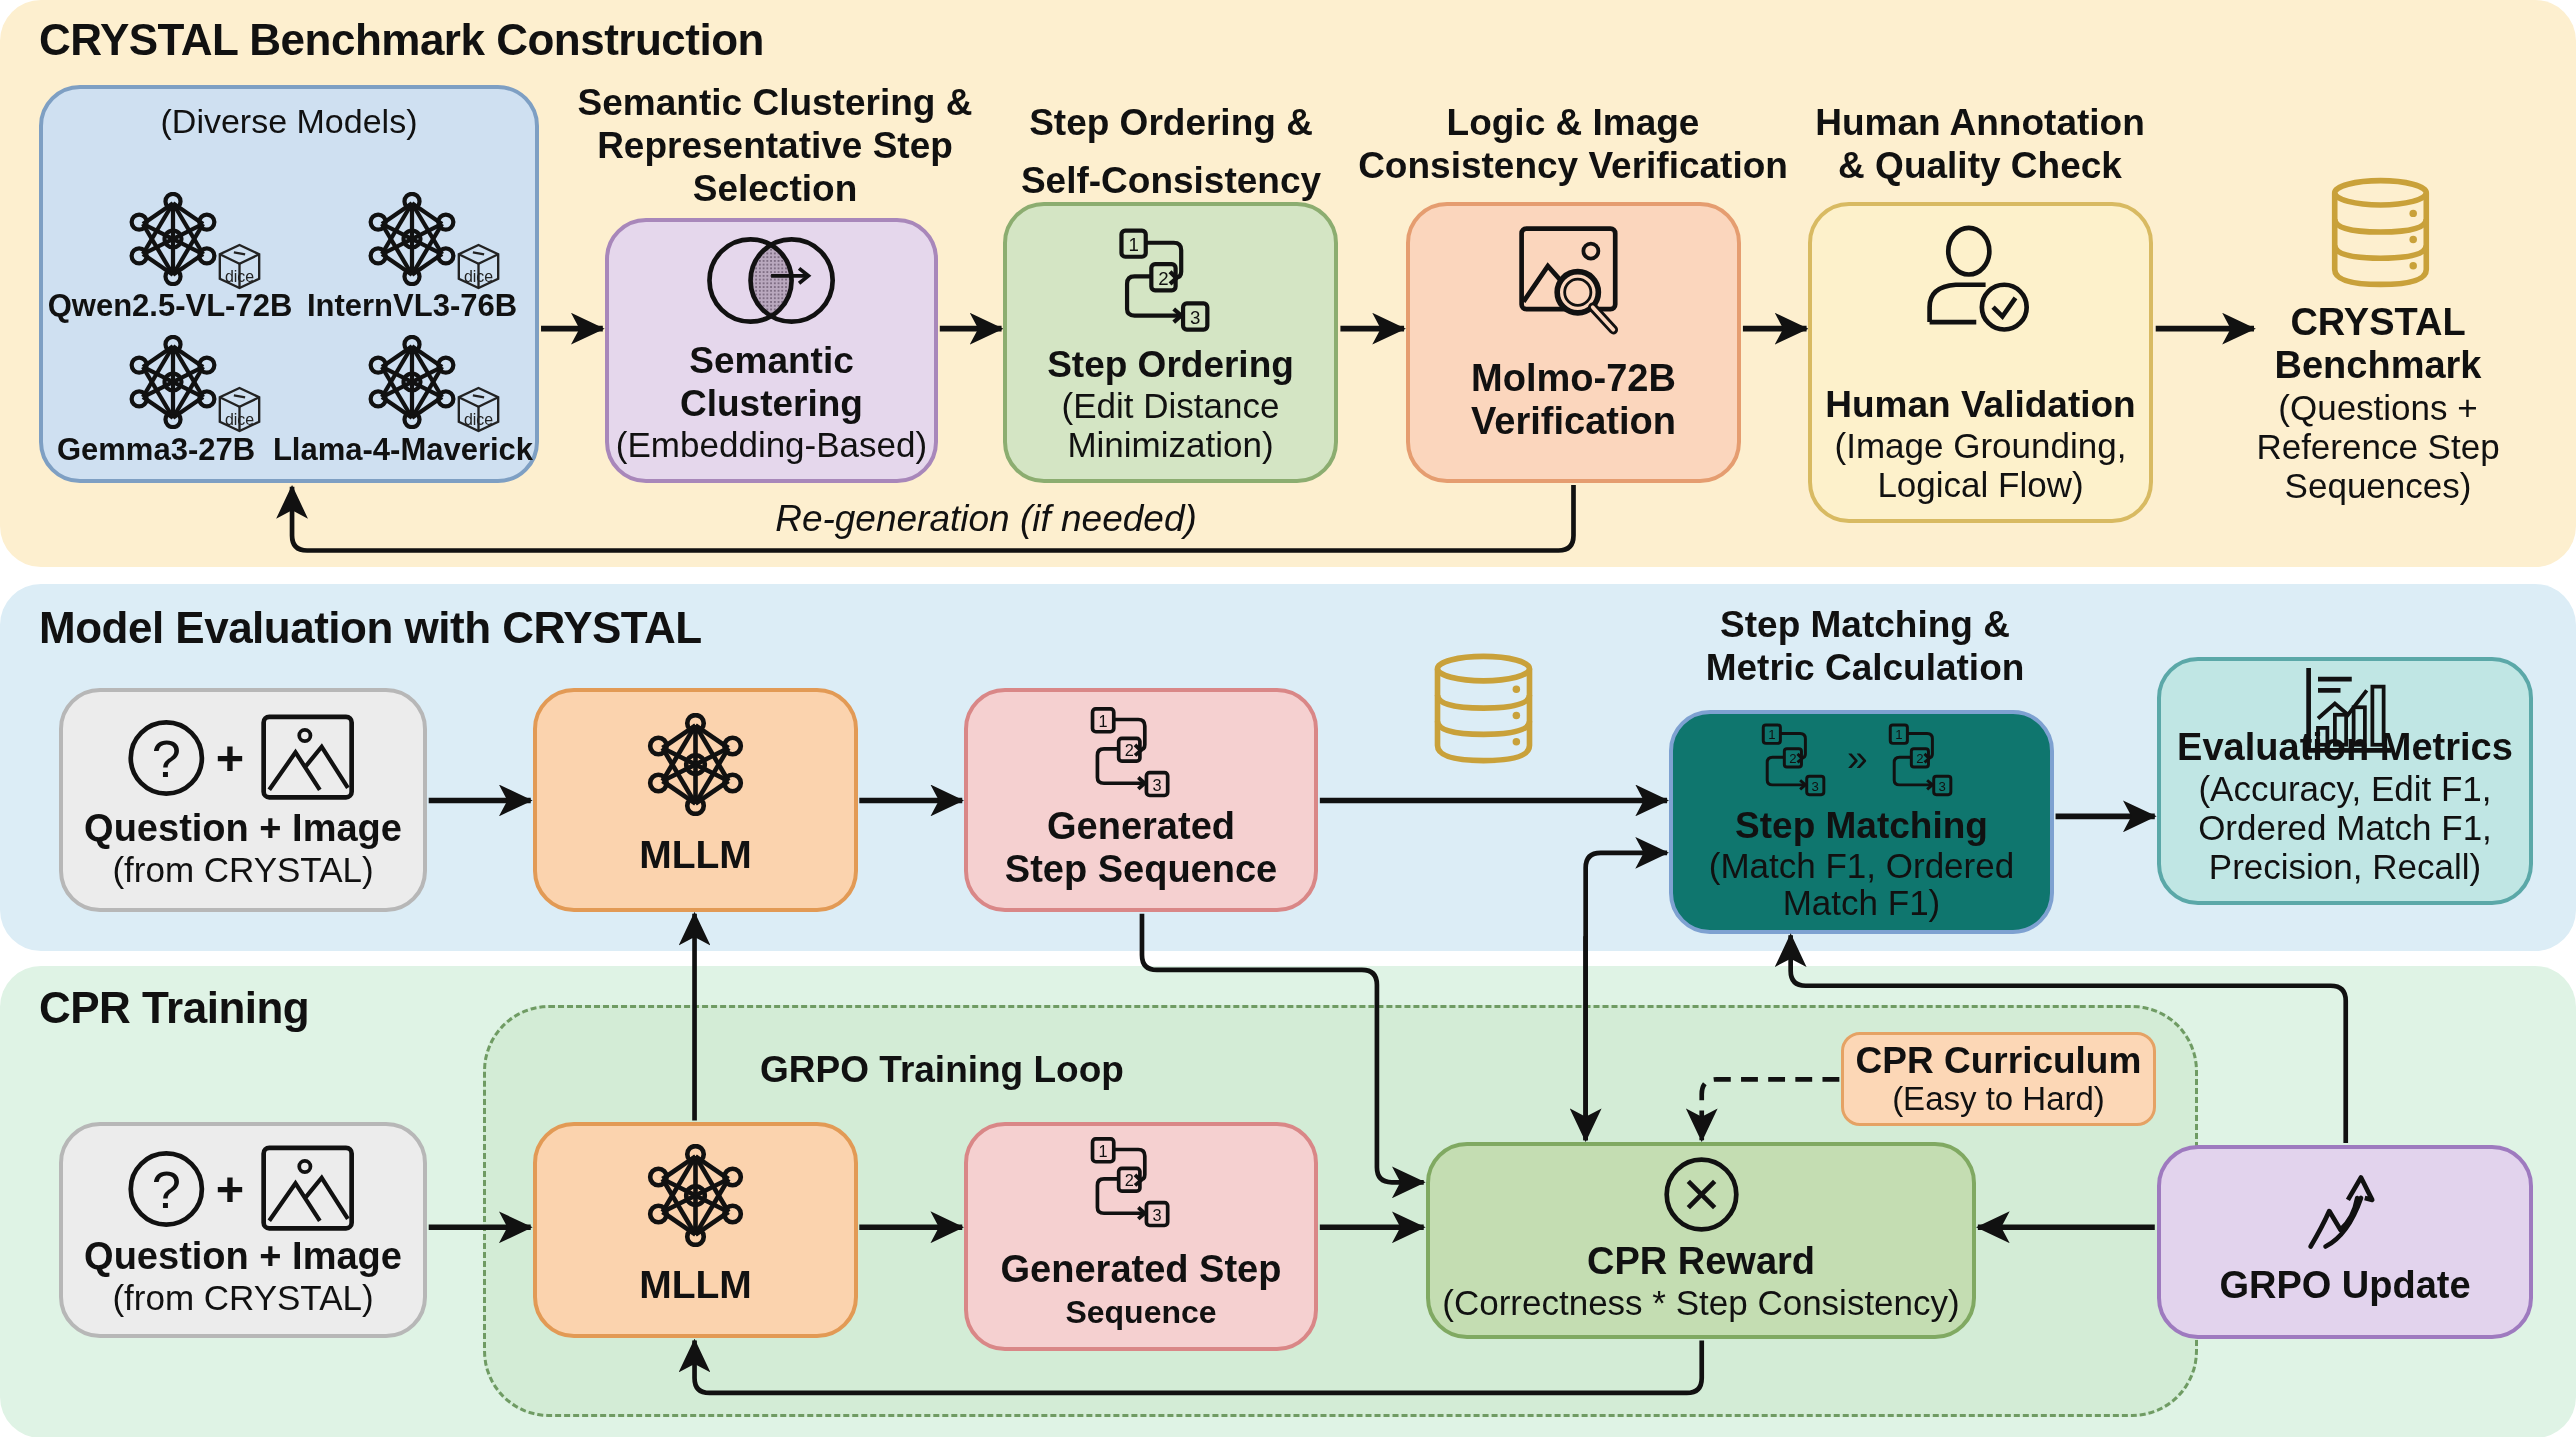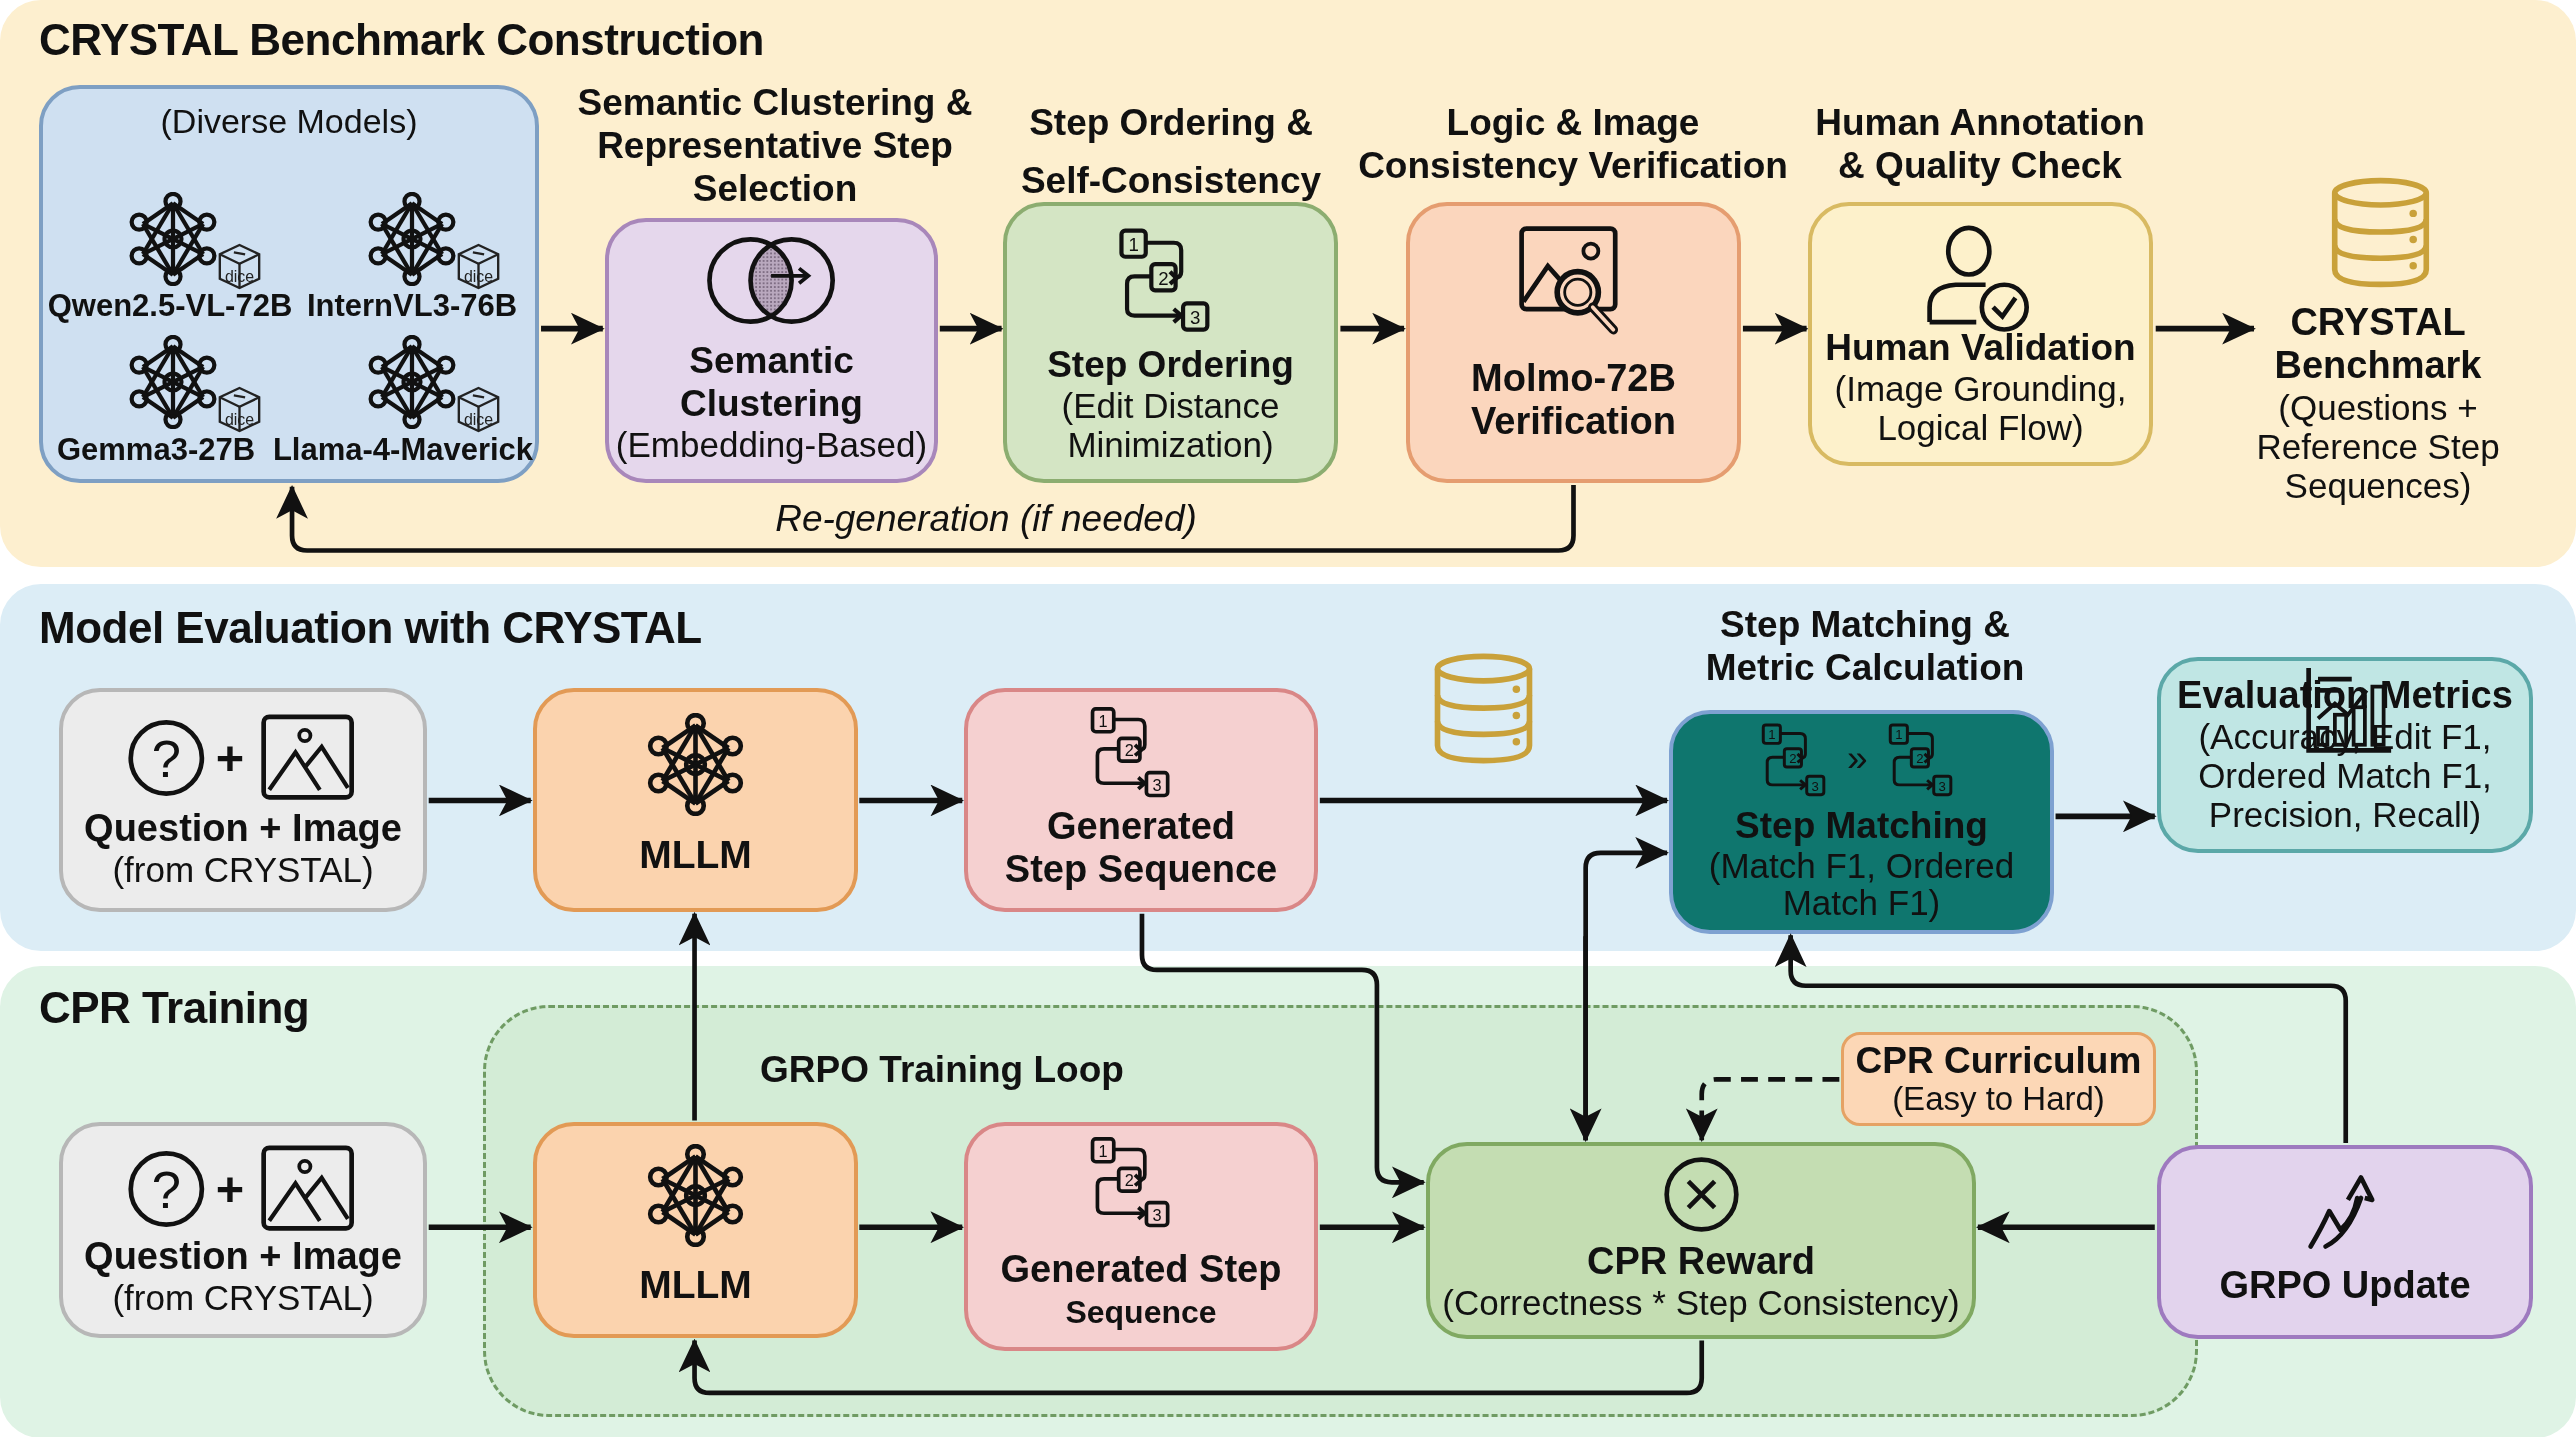--- a/index.html
+++ b/index.html
@@ -122,21 +122,21 @@
   <circle cx="80" cy="30" r="8" fill="none" stroke="#111" stroke-width="4"></circle>
   <path d="M8 84 L34 46 L50 64" fill="none" stroke="#111" stroke-width="5"></path>
   <circle cx="66" cy="74" r="22" fill="#fbd6bd" stroke="#111" stroke-width="6"></circle>
   <circle cx="66" cy="74" r="14" fill="none" stroke="#111" stroke-width="3"></circle>
   <line x1="82" y1="90" x2="104" y2="114" stroke="#111" stroke-width="10" stroke-linecap="round"></line>
   <line x1="82" y1="90" x2="104" y2="114" stroke="#fbd6bd" stroke-width="4" stroke-linecap="round"></line>
 </svg>
 
 <div class="label" style="left:1980px; top:101px;">Human Annotation</div>
 <div class="label" style="left:1980px; top:144px;">&amp; Quality Check</div>
-<div class="box" style="left:1808px; top:202px; width:345px; height:264px; background:#fdf1cb; border-color:#d8ba62; padding-bottom:15px;">
+<div class="box" style="left:1808px; top:202px; width:345px; height:321px; background:#fdf1cb; border-color:#d8ba62; padding-bottom:15px;">
   <div class="btitle">Human Validation</div>
   <div class="bsub">(Image Grounding,</div>
   <div class="bsub">Logical Flow)</div>
 </div>
 <svg class="icon" style="left:1924px; top:225px;" width="112" height="112" viewBox="0 0 120 120">
   <ellipse cx="48" cy="28" rx="22" ry="25" fill="none" stroke="#111" stroke-width="5"></ellipse>
   <path d="M6 104 L6 88 Q6 66 34 64 L66 64" fill="none" stroke="#111" stroke-width="5"></path>
   <line x1="6" y1="104" x2="56" y2="104" stroke="#111" stroke-width="5"></line>
   <circle cx="86" cy="88" r="24" fill="none" stroke="#111" stroke-width="5"></circle>
   <path d="M74 88 L84 98 L98 78" fill="none" stroke="#111" stroke-width="5"></path>
@@ -233,21 +233,21 @@
     <path d="M60 50 L67 57 L60 63" fill="none" stroke="#111" stroke-width="4.5"></path>
     <path d="M64 90 L72 97 L64 104" fill="none" stroke="#111" stroke-width="4.5"></path>
     <rect x="8" y="6" width="26" height="28" rx="4" fill="none" stroke="#111" stroke-width="4.5"></rect>
     <text x="21" y="28" text-anchor="middle" font-size="20" font-family="Liberation Sans, sans-serif" fill="#111">1</text>
     <rect x="40" y="42" width="26" height="28" rx="4" fill="none" stroke="#111" stroke-width="4.5"></rect>
     <text x="53" y="64" text-anchor="middle" font-size="20" font-family="Liberation Sans, sans-serif" fill="#111">2</text>
     <rect x="74" y="84" width="26" height="28" rx="4" fill="none" stroke="#111" stroke-width="4.5"></rect>
     <text x="87" y="106" text-anchor="middle" font-size="20" font-family="Liberation Sans, sans-serif" fill="#111">3</text>
   </svg>
 
-<div class="box" style="left:2157px; top:657px; width:376px; height:196px; background:#c0e6e4; border-color:#5ba8a8; padding-bottom:15px;">
+<div class="box" style="left:2157px; top:657px; width:376px; height:248px; background:#c0e6e4; border-color:#5ba8a8; padding-bottom:15px;">
   <div class="btitle" style="font-size:38px;">Evaluation Metrics</div>
   <div class="bsub">(Accuracy, Edit F1,</div>
   <div class="bsub">Ordered Match F1,</div>
   <div class="bsub">Precision, Recall)</div>
 </div>
 <svg class="icon" style="left:2303px; top:666px;" width="90" height="90" viewBox="0 0 96 96">
   <polyline points="6,2 6,90 94,90" fill="none" stroke="#111" stroke-width="5"></polyline>
   <line x1="16" y1="14" x2="52" y2="14" stroke="#111" stroke-width="5"></line>
   <line x1="16" y1="26" x2="40" y2="26" stroke="#111" stroke-width="5"></line>
   <rect x="16" y="66" width="10" height="18" fill="none" stroke="#111" stroke-width="4"></rect>

